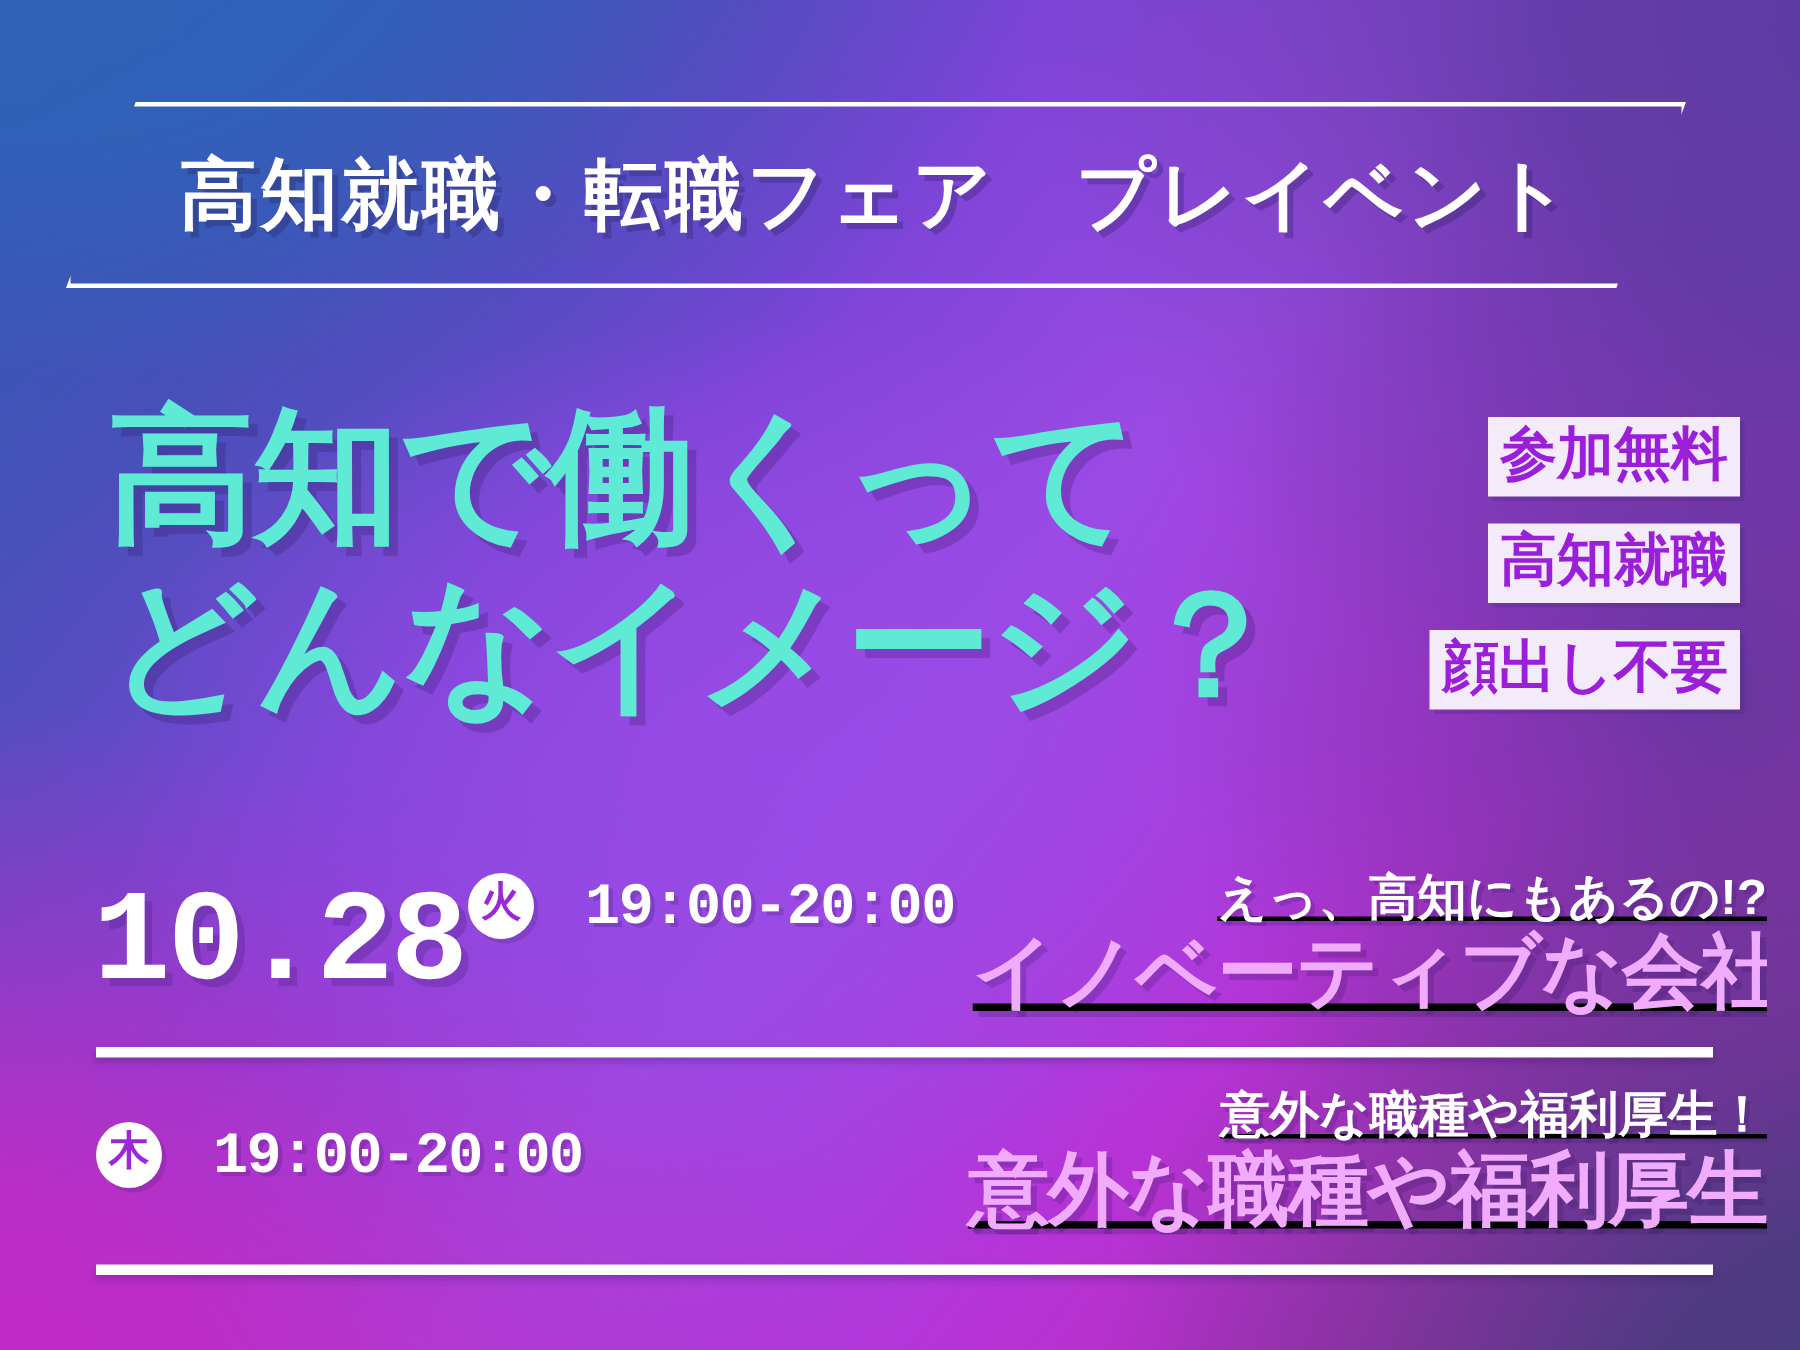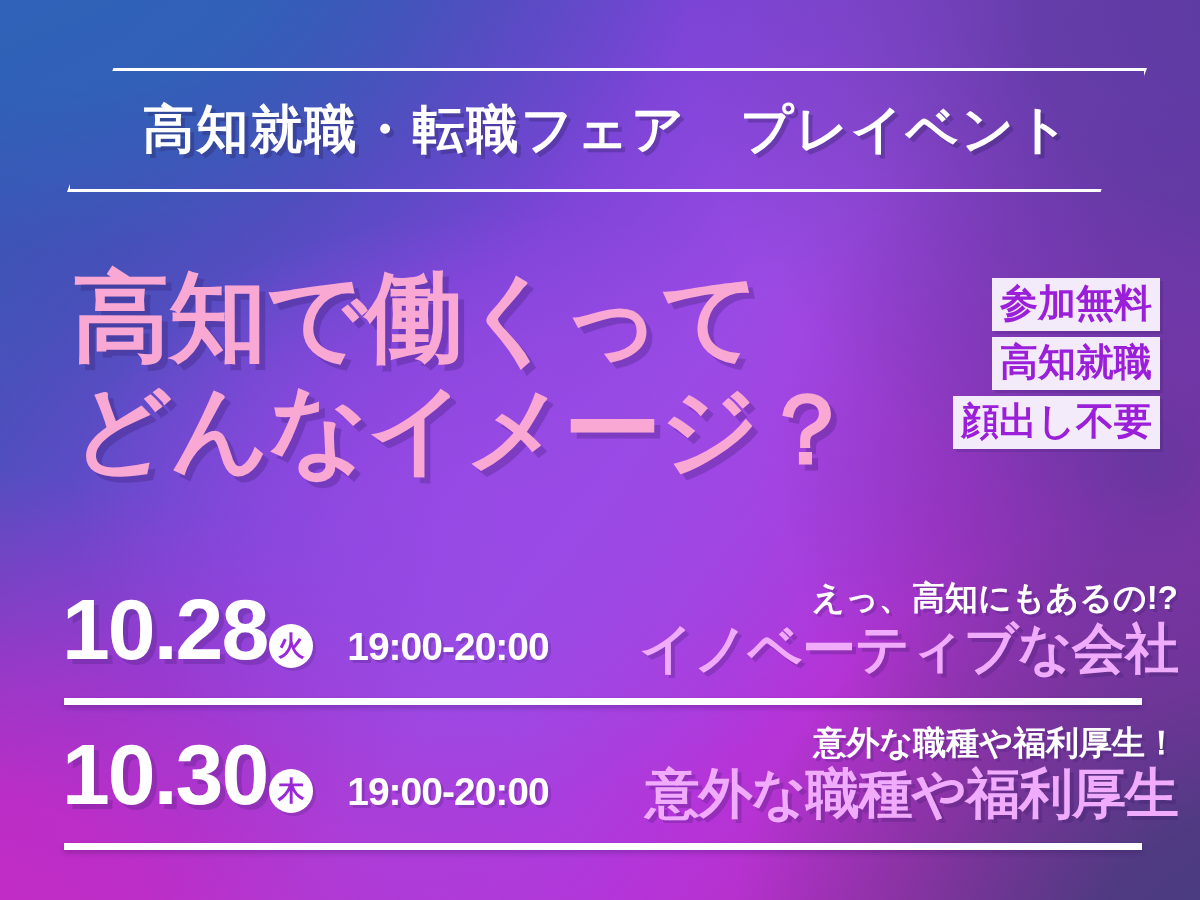--- a/index.html
+++ b/index.html
@@ -50,21 +50,21 @@
     background:radial-gradient(ellipse 620px 420px at 42% 56%, rgba(154,74,230,0.85) 0%, rgba(154,74,230,0.45) 40%, rgba(154,74,230,0) 70%);
   }
   .bg-mid-right {
     position:absolute; inset:0;
     background:radial-gradient(ellipse 520px 520px at 96% 52%, rgba(86,56,150,0.80) 0%, rgba(86,56,150,0.30) 45%, rgba(86,56,150,0) 72%);
   }
 
   
   .banner-wrap {
     position:absolute;
-    left:67px; top:68px;
+    left:44px; top:68px;
     width:1080px; height:124px;
   }
   .banner-shape {
     position:absolute; inset:0;
     border:3px solid #ffffff;
     clip-path:polygon(4.3% 0%, 100% 0%, 95.7% 100%, 0% 100%);
     -webkit-clip-path:polygon(4.3% 0%, 100% 0%, 95.7% 100%, 0% 100%);
     background:transparent;
   }
   .banner-shape::after {
@@ -84,36 +84,36 @@
     letter-spacing:2px;
     white-space:nowrap;
     text-shadow:4px 4px 0 rgba(40,30,90,0.30);
   }
 
   
   .headline {
     position:absolute;
     left:72px; top:262px;
     width:840px;
-    color:#f9a8d4;
+    color:#5eead4;
     font-weight:bold;
     font-size:98px;
     line-height:1.14;
     letter-spacing:-1px;
     text-shadow:6px 6px 0 rgba(50,25,95,0.26);
   }
   .headline .l2 { letter-spacing:-2px; }
 
   
   .badges {
     position:absolute;
     right:40px; top:278px;
     display:flex;
     flex-direction:column;
-    gap:6px;
+    gap:18px;
     align-items:flex-end;
   }
   .badge {
     background:#f3ebf9;
     color:#9b1fd8;
     font-size:38px;
     font-weight:bold;
     line-height:1.0;
     padding:6px 8px 9px 8px;
     letter-spacing:0px;
@@ -133,23 +133,24 @@
     box-shadow:0 3px 5px rgba(40,20,80,0.25);
   }
   .event-row {
     display:flex;
     align-items:center;
     height:138px;
     padding:0 22px 0 62px;
   }
   .event-left {
     display:flex;
-    align-items:flex-end;
+    align-items:flex-start;
     flex:0 0 auto;
     white-space:nowrap;
+    font-family:Liberation Mono, monospace;
   }
   .ev-date {
     color:#ffffff;
     font-size:86px;
     font-weight:bold;
     letter-spacing:-2px;
     line-height:1;
     text-shadow:5px 5px 0 rgba(50,25,95,0.22);
   }
   .ev-dow {
@@ -176,20 +177,21 @@
     margin-left:34px;
     position:relative;
     top:-3px;
     text-shadow:3px 3px 0 rgba(50,25,95,0.22);
   }
   .event-right {
     flex:1 1 auto;
     text-align:right;
     padding-left:12px;
     overflow:hidden;
+    text-decoration:underline;
   }
   .ev-sub {
     color:#ffffff;
     font-size:33px;
     font-weight:bold;
     line-height:1.1;
     letter-spacing:0px;
     white-space:nowrap;
     text-shadow:3px 3px 0 rgba(50,25,95,0.22);
   }
@@ -244,21 +246,20 @@
       <div class="event-right">
         <div class="ev-sub">えっ、高知にもあるの!?</div>
         <div class="ev-title">イノベーティブな会社</div>
       </div>
     </div>
 
     <div class="divider"></div>
 
     <div class="event-row">
       <div class="event-left">
-        <span class="ev-date">10.30</span>
         <span class="ev-dow">木</span>
         <span class="ev-time">19:00-20:00</span>
       </div>
       <div class="event-right">
         <div class="ev-sub">意外な職種や福利厚生！</div>
         <div class="ev-title">意外な職種や福利厚生</div>
       </div>
     </div>
 
     <div class="divider"></div>

